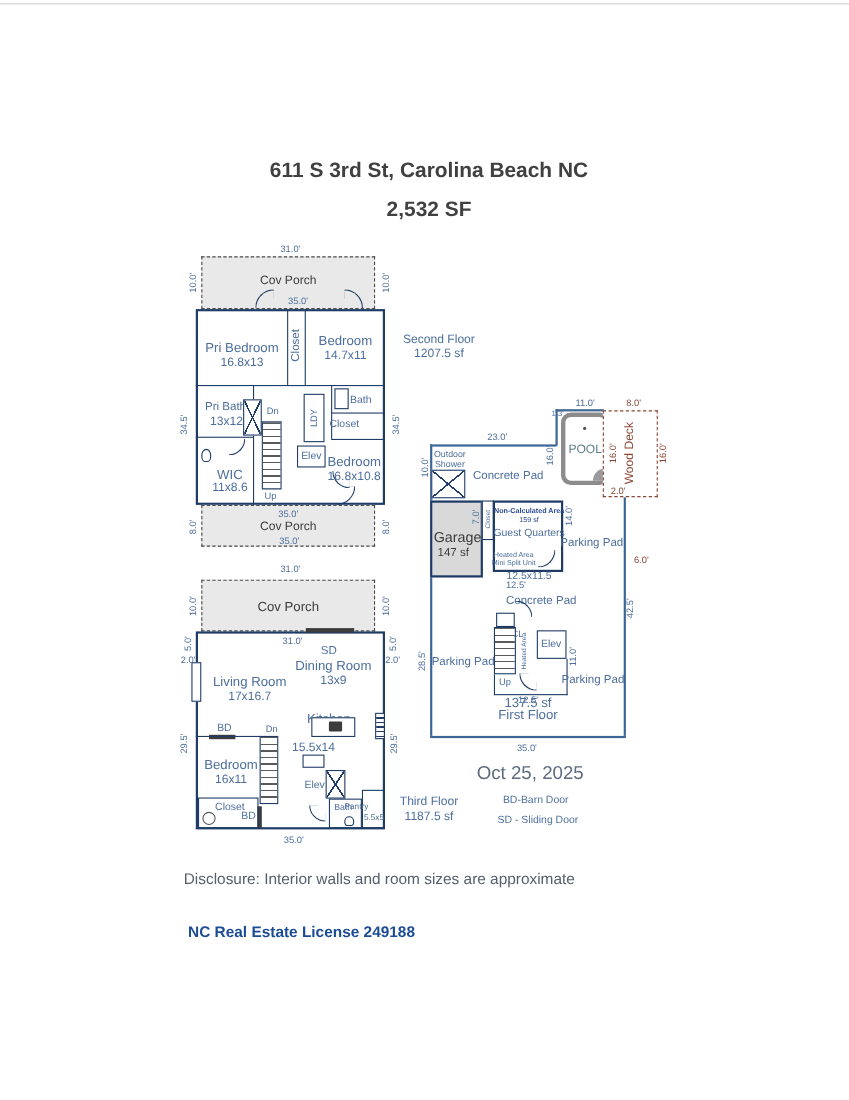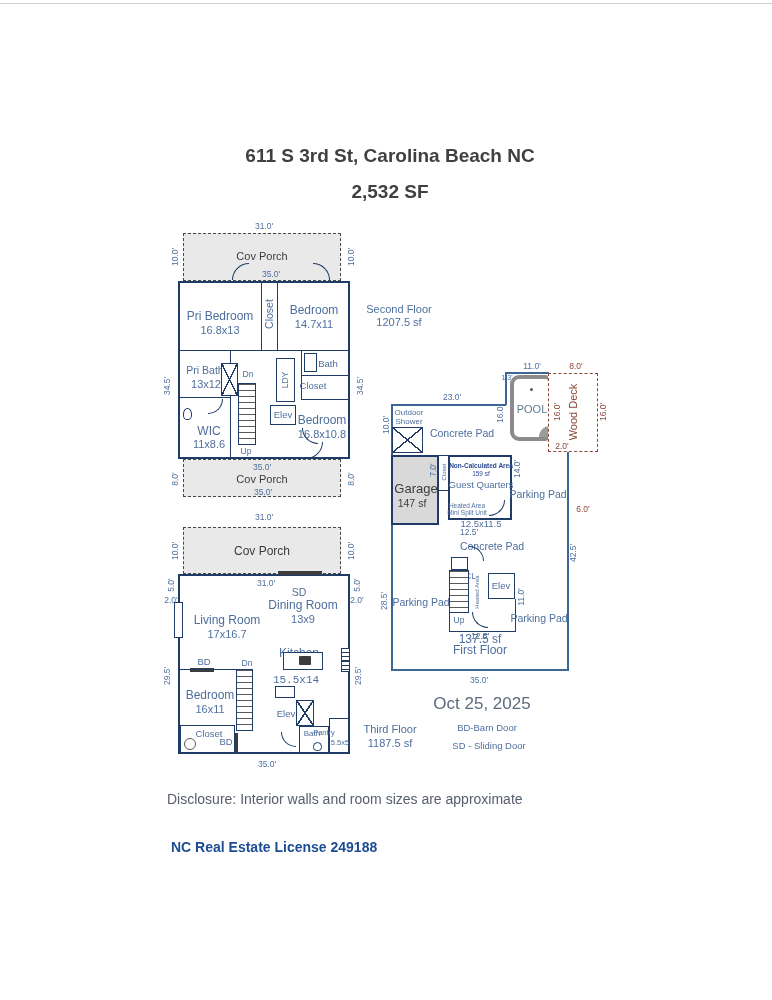--- a/index.html
+++ b/index.html
@@ -126,21 +126,21 @@
   <span class="t d tv" style="left:358px;top:676px;">29.5'</span>
 
   <span class="t" style="left:303px;top:605px;">Dining Room</span>
   <span class="t s11" style="left:303px;top:619px;">13x9</span>
   <span class="t" style="left:227px;top:620px;">Living Room</span>
   <span class="t s11" style="left:227px;top:634px;">17x16.7</span>
   <div class="bx" style="left:174px;top:602px;width:9px;height:36px;"></div>
   <span class="t" style="left:299px;top:653px;">Kitchen</span>
   <div class="bx" style="left:283px;top:652px;width:40px;height:18px;"></div>
   <div class="ln bar" style="left:299px;top:656px;width:12px;height:9px;border-radius:1px;"></div>
-  <span class="t s11" style="left:296px;top:680px;font-family:Liberation Mono, monospace;">15.5x14</span>
+  <span class="t s11" style="left:285px;top:680px;">15.5x14</span>
   <div class="bx" style="left:275px;top:686px;width:20px;height:12px;"></div>
   <div class="bx fridge" style="left:341px;top:648px;width:9px;height:24px;"></div>
 
   <span class="t s9" style="left:204px;top:662px;">BD</span>
   <div class="ln bar" style="left:190px;top:668px;width:24px;height:3.5px;"></div>
   <div class="ln" style="left:178px;top:669px;width:59px;height:1.4px;"></div>
   <span class="t d" style="left:247px;top:663px;">Dn</span>
   <div class="stairs" style="left:236px;top:669px;width:17px;height:62px;"></div>
   <span class="t s9" style="left:226px;top:742px;">BD</span>
   <div class="ln bar" style="left:234px;top:733px;width:3.5px;height:20px;"></div>

